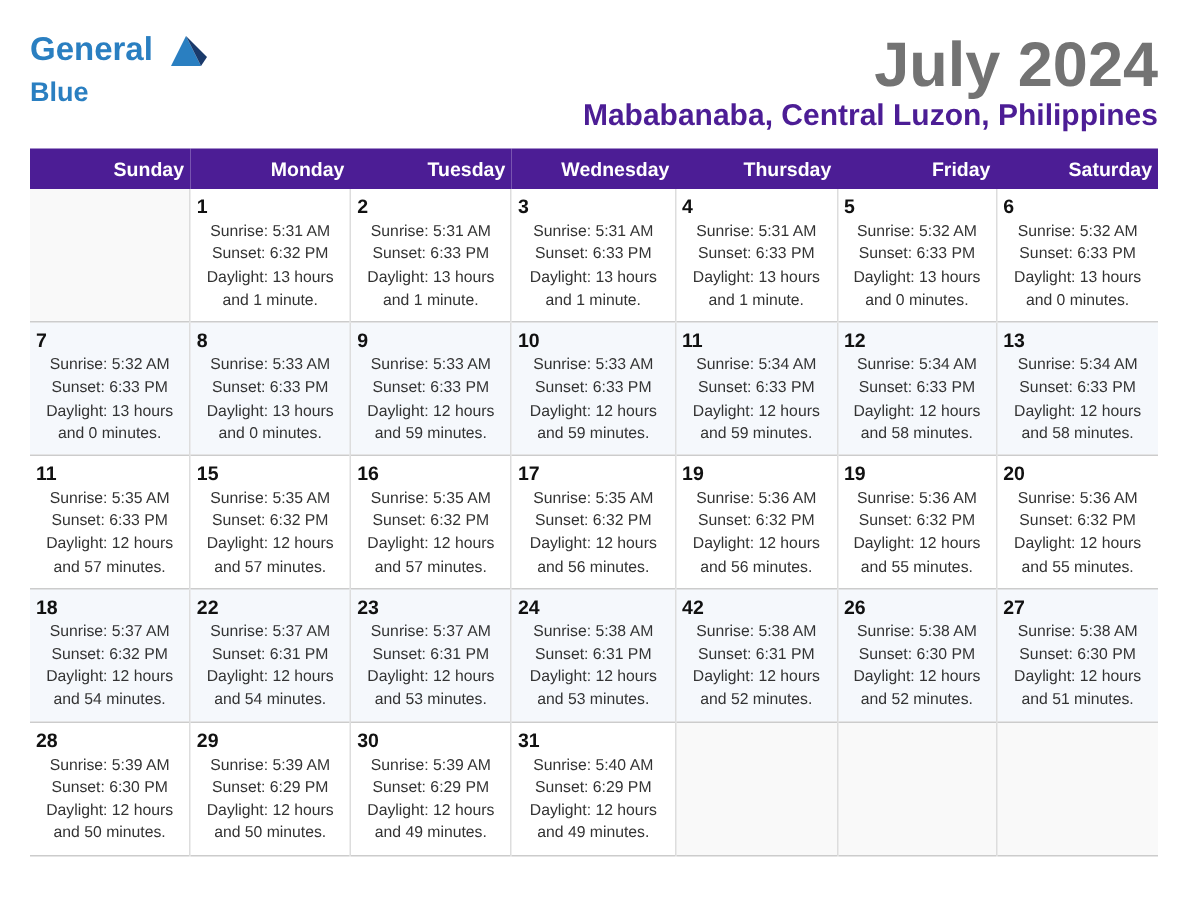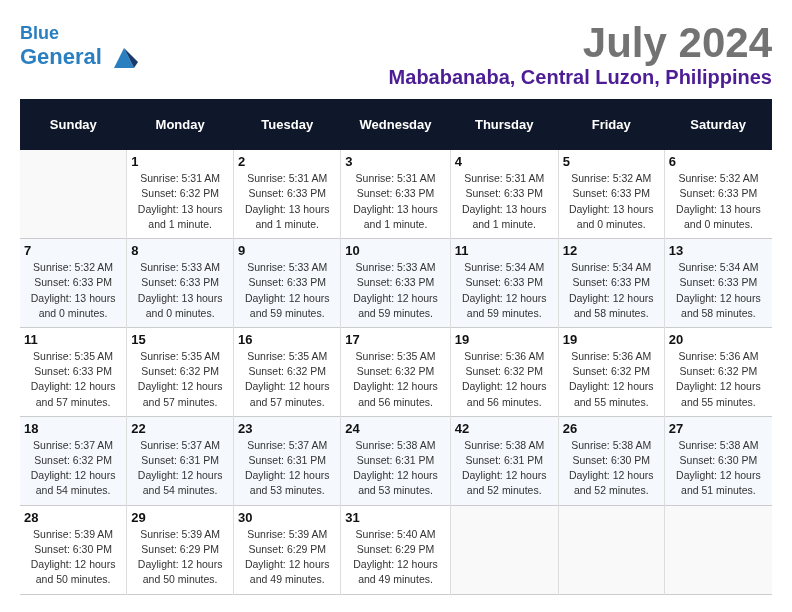--- a/index.html
+++ b/index.html
@@ -47,24 +47,24 @@
       font-size: 20px;
       color: #4c1d95;
       font-weight: bold;
     }
     table {
       width: 100%;
       border-collapse: collapse;
       font-size: 11px;
     }
     thead th {
-      background-color: #0f172a;
+      background-color: #4c1d95;
       color: #fff;
-      padding: 18px 4px;
-      text-align: center;
+      padding: 6px 4px;
+      text-align: right;
       font-size: 13px;
       font-weight: bold;
     }
     tbody tr {
       border-bottom: 1px solid #ccc;
     }
     tbody td {
       vertical-align: top;
       padding: 4px 4px 6px 4px;
       border-right: 1px solid #ddd;
@@ -96,28 +96,28 @@
     tbody tr:nth-child(even) {
       background-color: #f5f8fc;
     }
   </style>
 </head>
 <body>
 
 <div class="header">
   <div class="logo">
     <div>
-      <div class="logo-text"><span style="color:#2a7fc1;font-size:18px;">Blue</span></div>
       <div class="logo-text">
         <span>General</span>
         <svg class="logo-icon" viewBox="0 0 28 28" style="display:inline-block;vertical-align:middle;margin-left:2px;">
           <polygon points="4,24 14,4 24,24" fill="#2a7fc1"></polygon>
           <polygon points="14,4 24,24 28,18" fill="#1a3a6b"></polygon>
         </svg>
       </div>
+      <div class="logo-text"><span style="color:#2a7fc1;font-size:18px;">Blue</span></div>
     </div>
   </div>
   <div class="title-section">
     <div class="month-title">July 2024</div>
     <div class="location">Mababanaba, Central Luzon, Philippines</div>
   </div>
 </div>
 
 <table>
   <thead>

